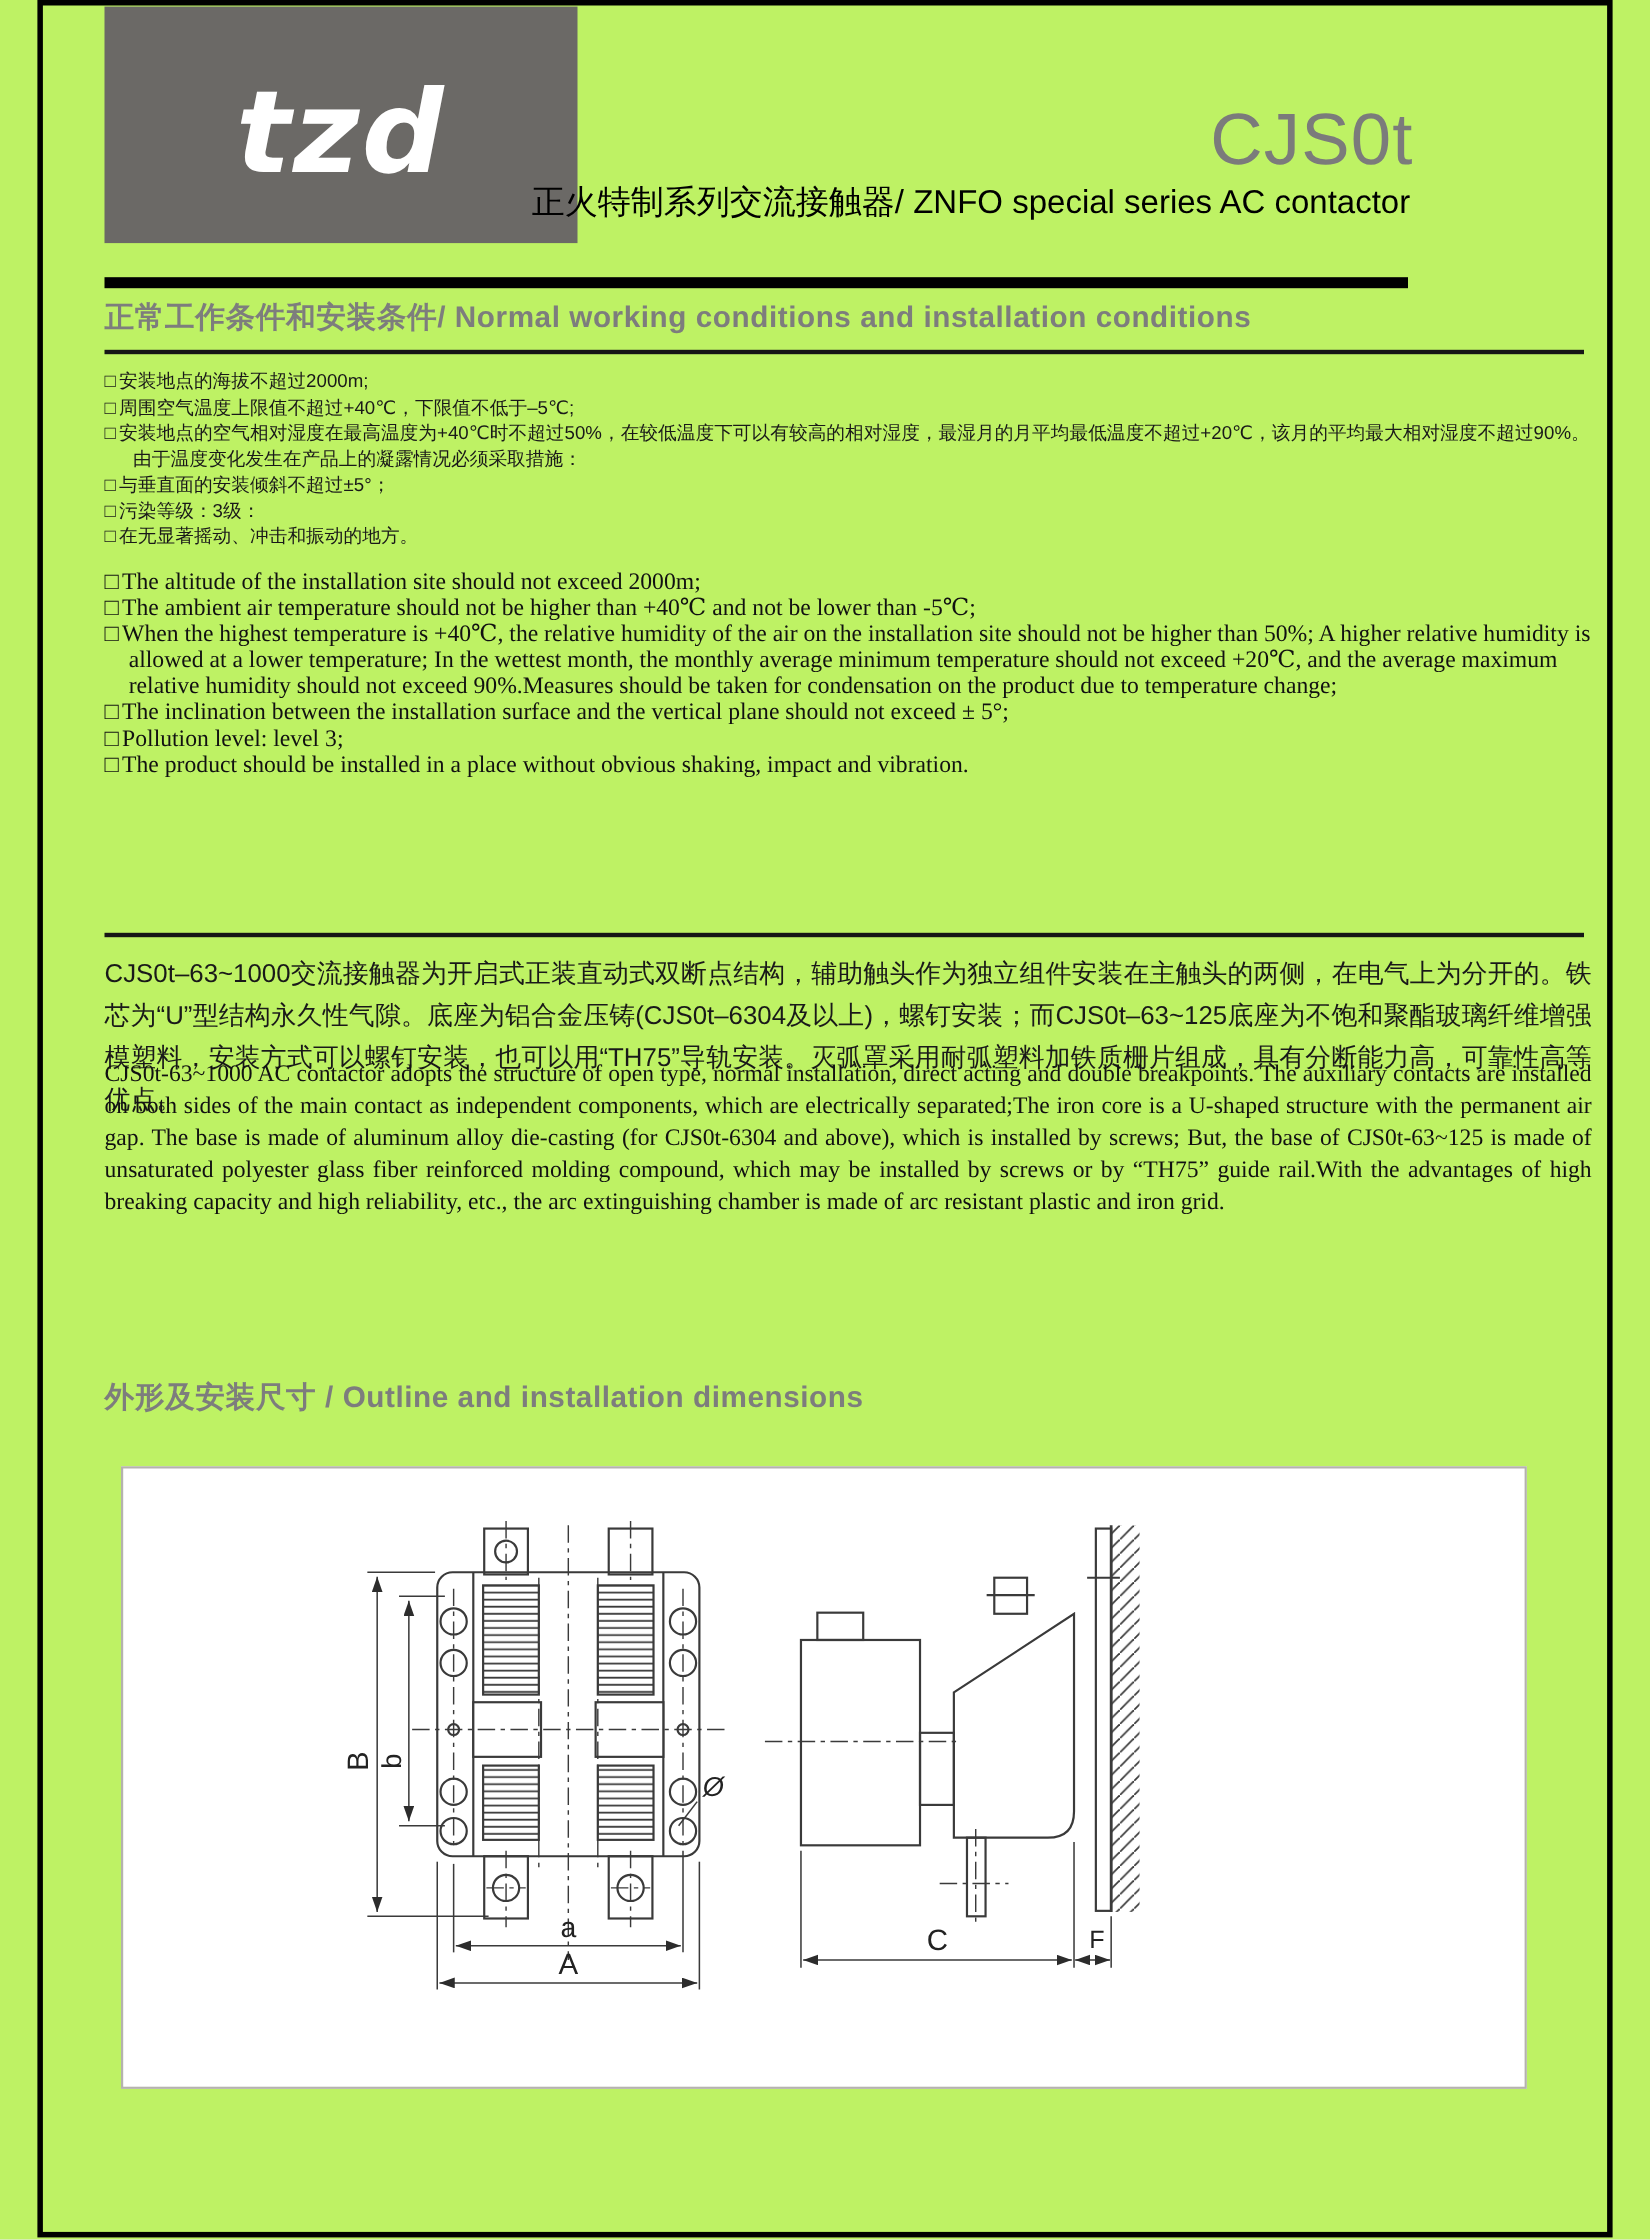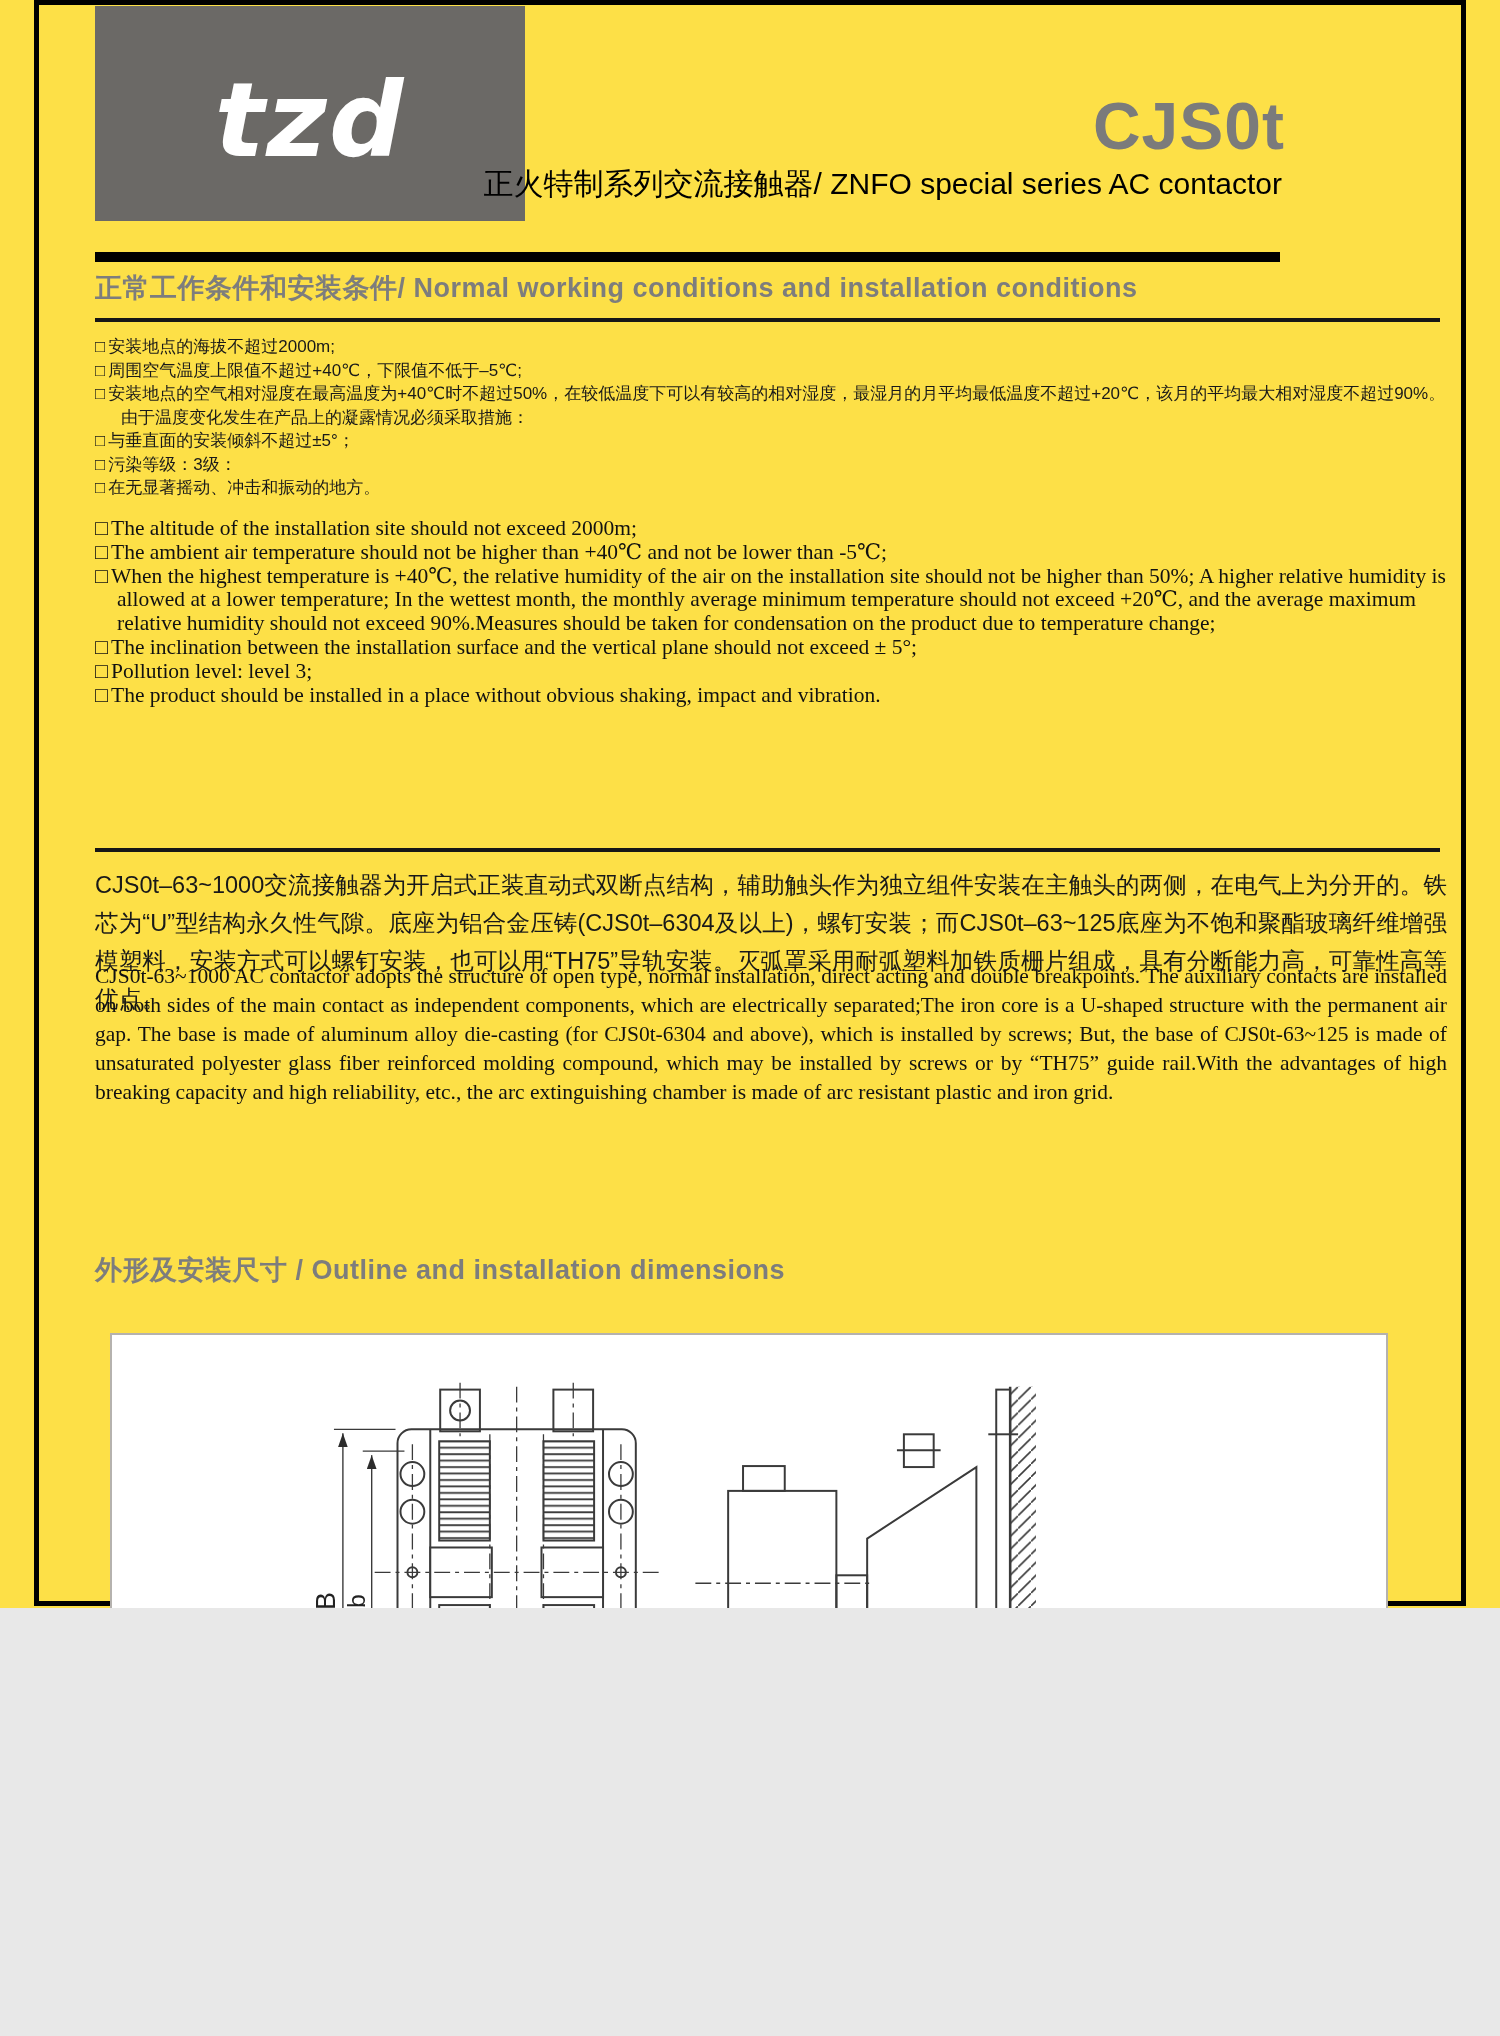--- a/index.html
+++ b/index.html
@@ -1,37 +1,37 @@
 <!DOCTYPE html>
 <html><head>
 <meta charset="utf-8">
 <style>
   html,body{margin:0;padding:0;background:#e8e8e8;}
   .page{
-    position:relative;width:1500px;height:1608px;background:#fde047;
+    position:relative;width:1500px;height:2036px;background:#bef264;
     margin:0 auto;overflow:hidden;
     font-family:"Liberation Sans","DejaVu Sans",sans-serif;color:#1a1a1a;
   }
   .frame{
     position:absolute;left:34px;right:34px;top:0;bottom:2px;
     border:5px solid #000;pointer-events:none;
   }
   
   .logo-box{
     position:absolute;left:95px;top:6px;width:430px;height:215px;
     background:#6b6966;display:flex;align-items:center;justify-content:center;
   }
   .logo-text{
     font-family:"DejaVu Sans","Liberation Sans",sans-serif;
     font-style:italic;font-weight:bold;font-size:104px;color:#ffffff;
     letter-spacing:2px;transform:translateY(6px);
   }
   .brand{
     position:absolute;right:215px;top:88px;
-    font-size:66px;font-weight:bold;color:#7b7b7b;letter-spacing:1px;
+    font-size:66px;font-weight:normal;color:#7b7b7b;letter-spacing:1px;
   }
   .subtitle{
     position:absolute;right:218px;top:164px;
     font-size:30px;color:#000;white-space:nowrap;
   }
   .header-bar{position:absolute;left:95px;top:252px;width:1185px;height:10px;background:#000;}
   
   .sec-title{
     position:absolute;left:95px;font-size:27px;font-weight:bold;color:#7d7d7d;
     letter-spacing:0.5px;white-space:nowrap;

